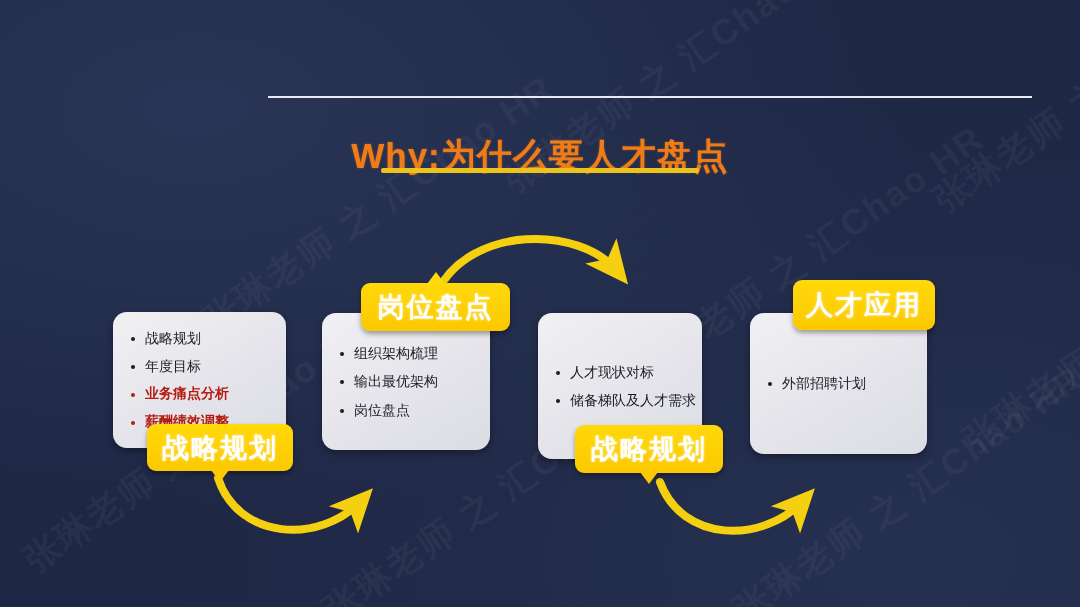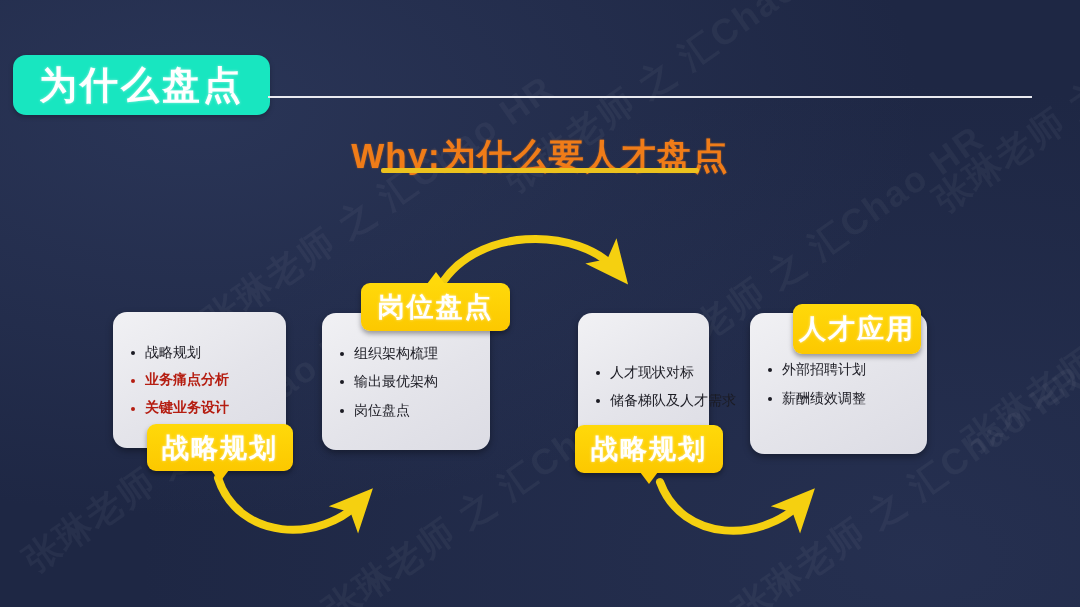--- a/index.html
+++ b/index.html
@@ -139,21 +139,21 @@
   }
   .card li.accent {
     color: #b51d11;
     font-weight: bold;
     font-family: Liberation Serif, serif;
   }
   .card li.accent::before { background: #b51d11; }
 
   #card1 { left: 113px; top: 312px; width: 173px; height: 136px; }
   #card2 { left: 322px; top: 313px; width: 168px; height: 137px; }
-  #card3 { left: 538px; top: 313px; width: 131px; height: 146px; margin-left: 40px; }
+  #card3 { left: 538px; top: 313px; width: 164px; height: 146px; }
   #card4 { left: 750px; top: 313px; width: 177px; height: 141px; }
 
   
   .badge {
     position: absolute;
     background: linear-gradient(180deg, #ffd90a 0%, #fcc800 100%);
     border-radius: 9px;
     display: flex;
     align-items: center;
     justify-content: center;
@@ -185,21 +185,21 @@
     left: 50%;
     margin-left: -9px;
     border-left: 9px solid transparent;
     border-right: 9px solid transparent;
     border-bottom: 12px solid #ffd90a;
   }
 
   #badge1 { left: 147px; top: 424px; width: 146px; height: 47px; }
   #badge2 { left: 361px; top: 283px; width: 149px; height: 48px; }
   #badge3 { left: 575px; top: 425px; width: 148px; height: 48px; }
-  #badge4 { left: 793px; top: 304px; width: 128px; height: 50px; }
+  #badge4 { left: 793px; top: 280px; width: 142px; height: 50px; }
 
   
   #arrows {
     position: absolute;
     inset: 0;
     pointer-events: none;
   }
 </style>
 </head>
 <body>
@@ -210,23 +210,20 @@
     <div class="wm" style="left:-10px;  top:420px;">张琳老师 之 汇Chao HR</div>
     <div class="wm" style="left:170px;  top:180px;">张琳老师 之 汇Chao HR</div>
     <div class="wm" style="left:290px;  top:470px;">张琳老师 之 汇Chao HR</div>
     <div class="wm" style="left:470px;  top:40px;">张琳老师 之 汇Chao HR</div>
     <div class="wm" style="left:600px;  top:230px;">张琳老师 之 汇Chao HR</div>
     <div class="wm" style="left:700px;  top:470px;">张琳老师 之 汇Chao HR</div>
     <div class="wm" style="left:900px;  top:60px;">张琳老师 之 汇Chao HR</div>
     <div class="wm" style="left:930px;  top:300px;">张琳老师 之 汇Chao HR</div>
   </div>
 
-  <div class="header-tab">
-    <span>为什么盘点</span>
-  </div>
   <div class="header-rule"></div>
 
   <div class="main-title">
     <span class="t">Why:为什么要人才盘点</span>
   </div>
   <div class="title-underline"></div>
 
   <svg id="arrows" width="1080" height="607" viewBox="0 0 1080 607">
     <defs>
       <marker id="ah" markerWidth="6" markerHeight="6" refX="3.4" refY="3" orient="auto">
@@ -237,22 +234,23 @@
     <path d="M 218 478 C 238 540 320 545 362 500" fill="none" stroke="#f5d010" stroke-width="8" stroke-linecap="round" marker-end="url(#ah)"></path>
 
     <path d="M 437 292 C 470 225 580 225 618 272" fill="none" stroke="#f5d010" stroke-width="8" stroke-linecap="round" marker-end="url(#ah)"></path>
 
     <path d="M 660 482 C 682 542 762 545 804 500" fill="none" stroke="#f5d010" stroke-width="8" stroke-linecap="round" marker-end="url(#ah)"></path>
   </svg>
 
   <div class="card" id="card1">
     <ul>
       <li>战略规划</li>
+      <li>年度目标</li>
       <li class="accent">业务痛点分析</li>
-      <li class="accent">关键业务设计</li>
+      <li class="accent">薪酬绩效调整</li>
     </ul>
   </div>
 
   <div class="card" id="card2">
     <ul>
       <li>组织架构梳理</li>
       <li>输出最优架构</li>
       <li>岗位盘点</li>
     </ul>
   </div>
@@ -260,21 +258,20 @@
   <div class="card" id="card3">
     <ul>
       <li>人才现状对标</li>
       <li>储备梯队及人才需求</li>
     </ul>
   </div>
 
   <div class="card" id="card4">
     <ul>
       <li>外部招聘计划</li>
-      <li>薪酬绩效调整</li>
     </ul>
   </div>
 
   <div class="badge" id="badge1">
     <span>战略规划</span>
     <i class="tail-down"></i>
   </div>
   <div class="badge" id="badge2">
     <span>岗位盘点</span>
     <i class="tail-up"></i>

